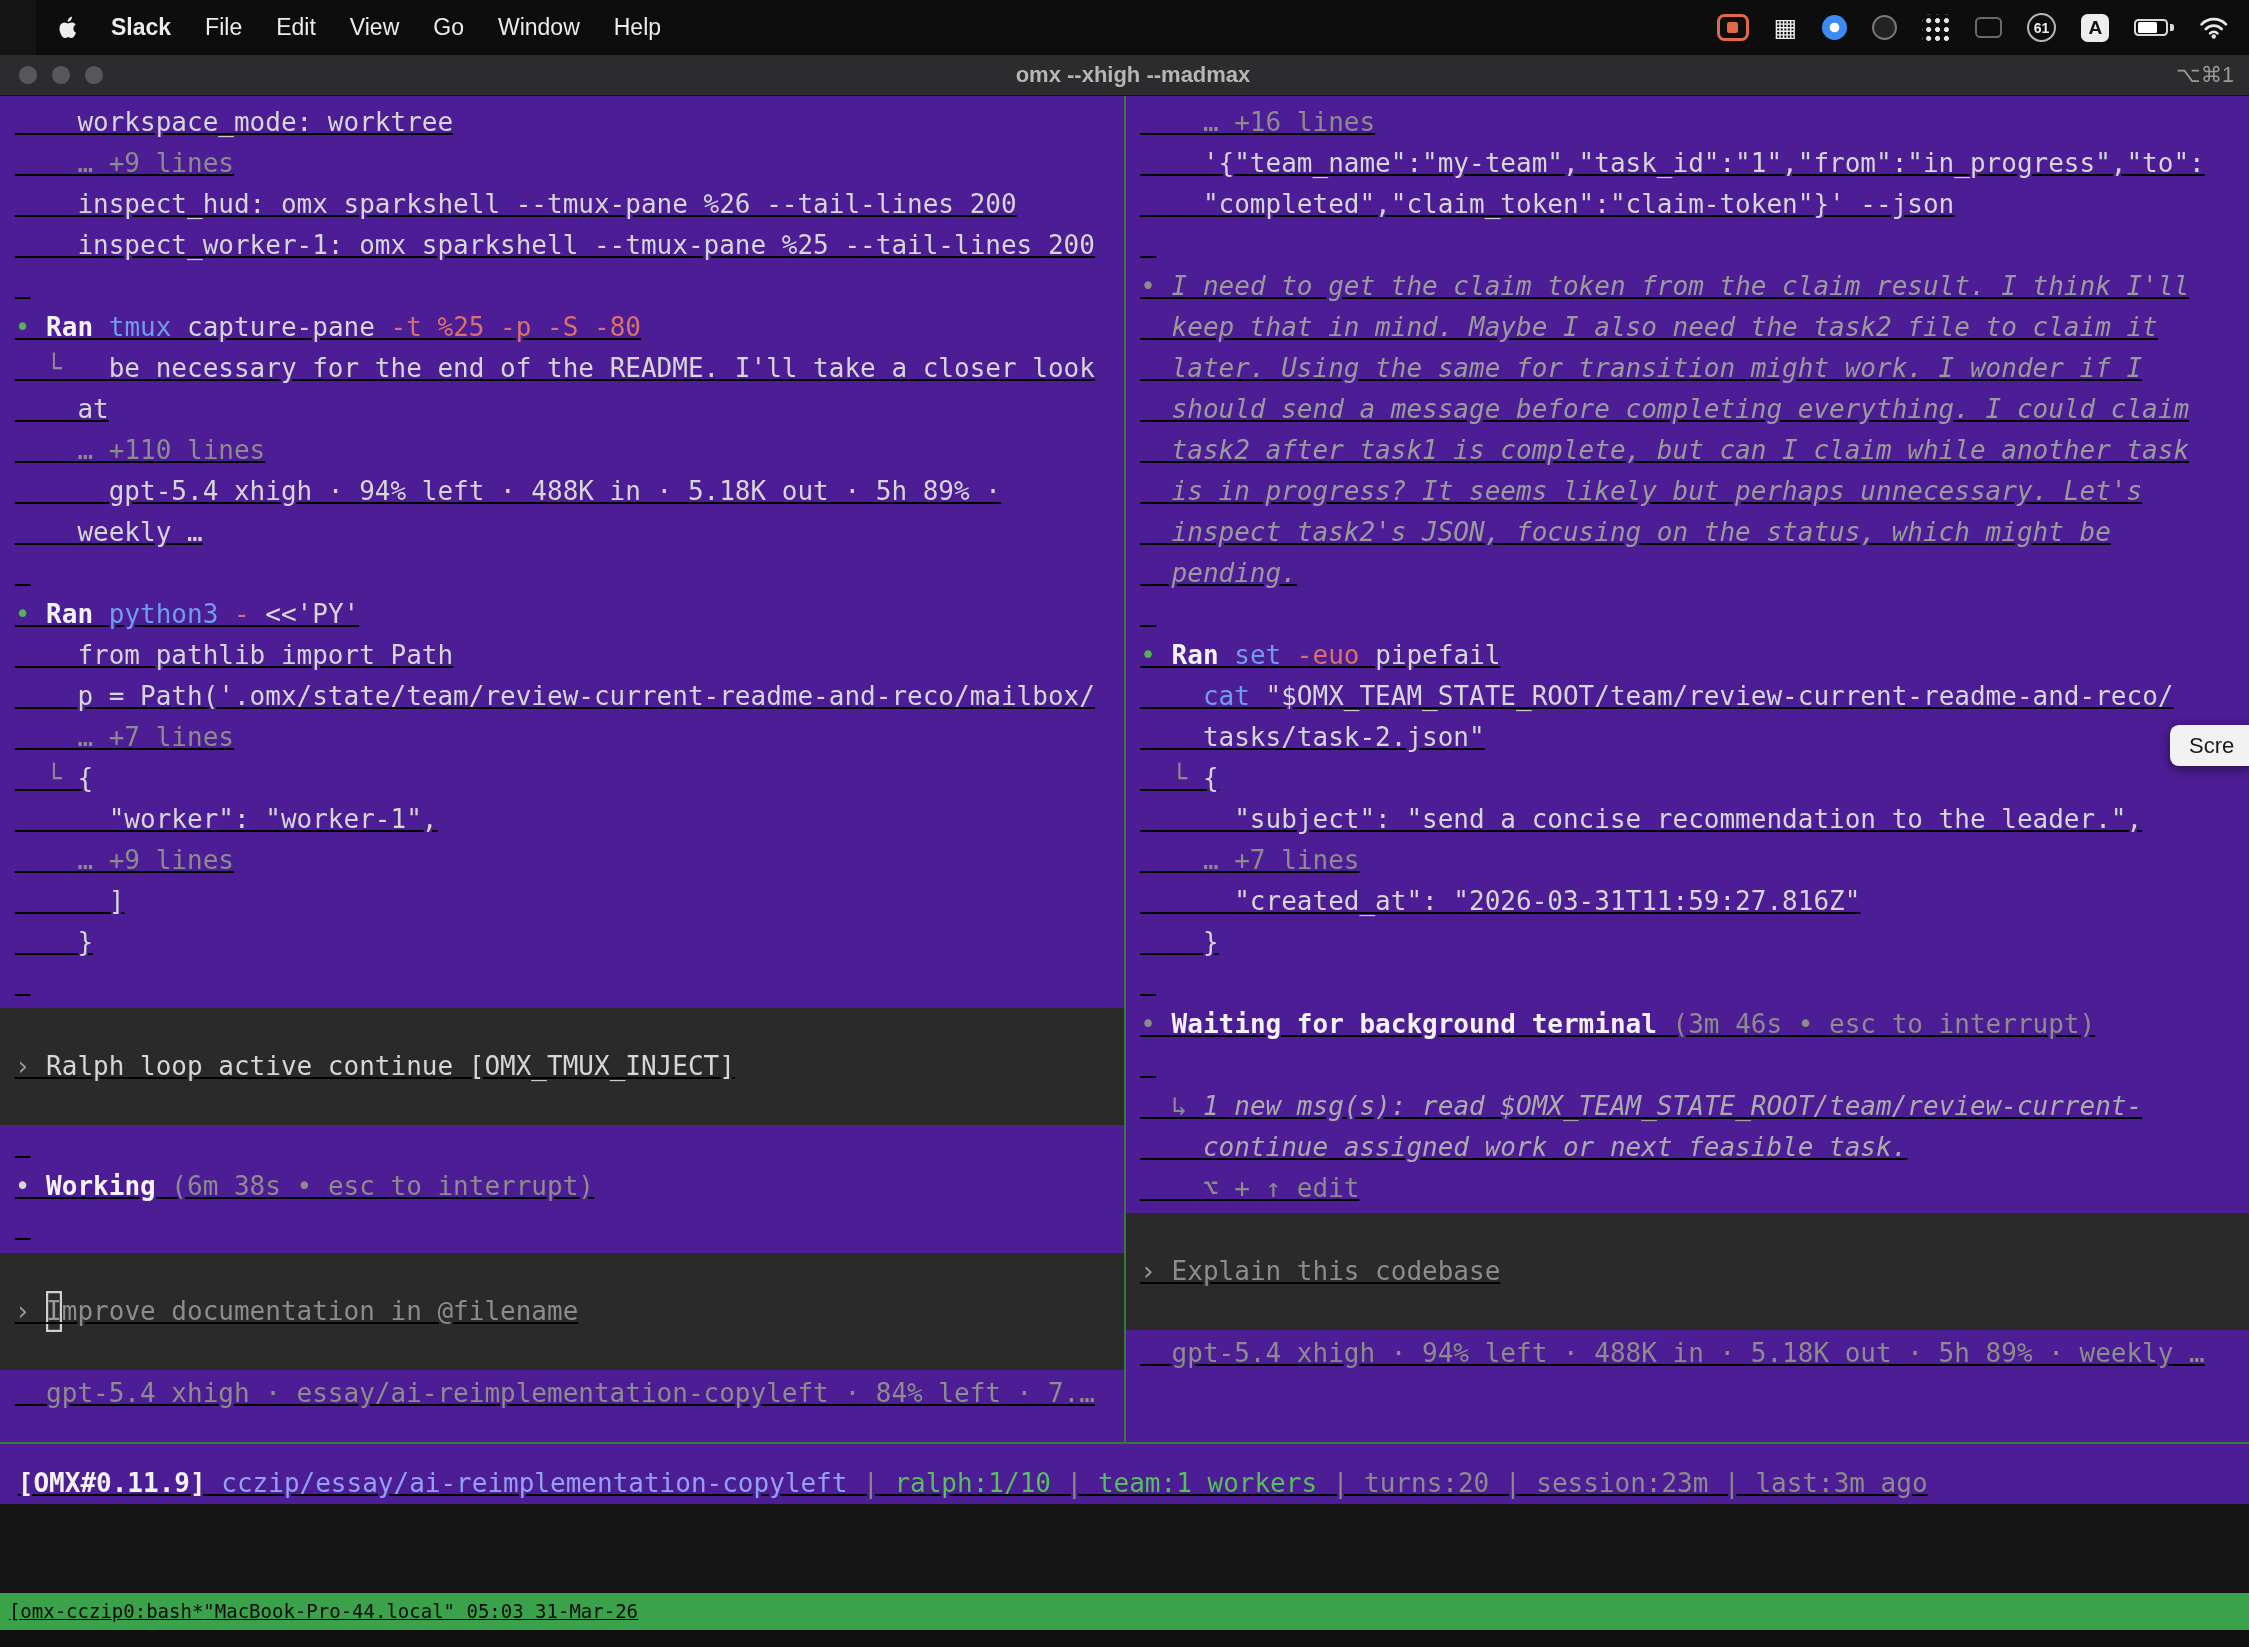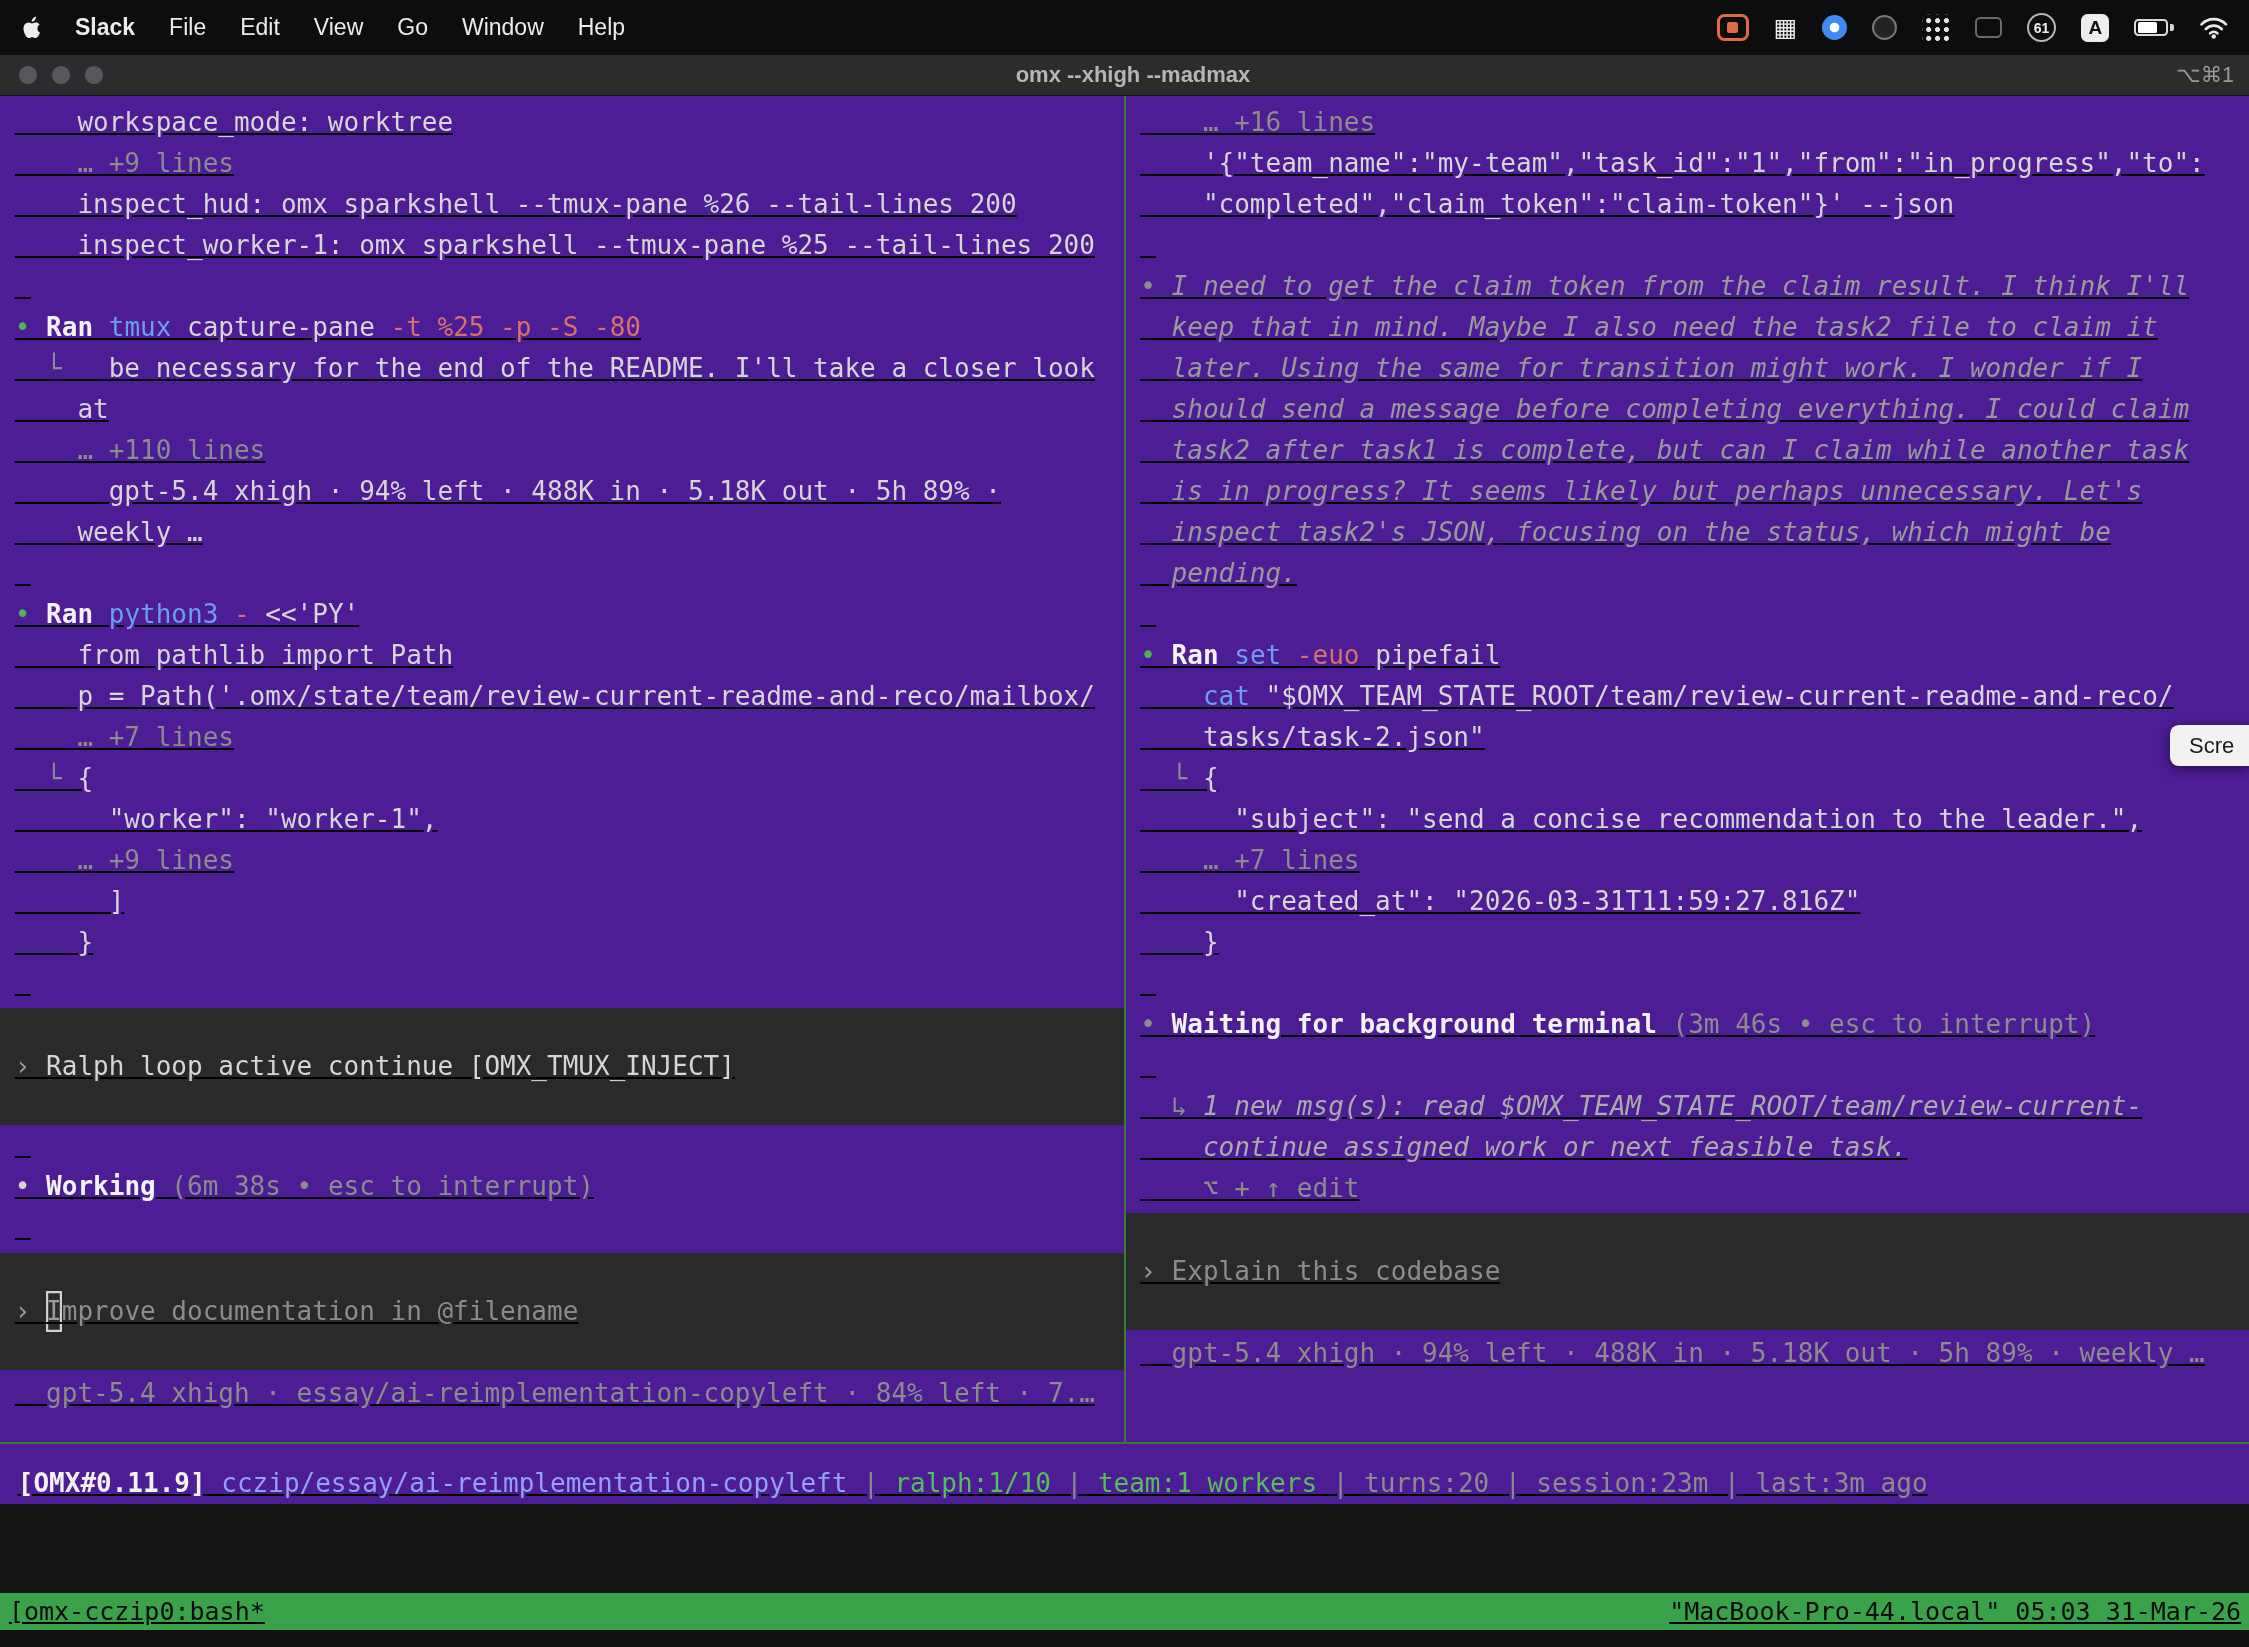--- a/index.html
+++ b/index.html
@@ -1,21 +1,21 @@
 <!DOCTYPE html>
 <html style="font-size:11.8px"><head>
 <meta charset="utf-8">
 <style>
   * { margin:0; padding:0; box-sizing:border-box; }
   html,body { width:2250px; height:1648px; background:#000; overflow:hidden; }
   body { font-family:"Liberation Sans", sans-serif; }
   .screen { position:relative; width:2250px; height:1648px; display:flex; flex-direction:column; background:#151515; }
 
   
-  .menubar { height:55px; background:#0d0d0d; color:#ececec; display:flex; align-items:center; padding:0 22px; font-size:23px; flex:0 0 auto; }
+  .menubar { height:55px; background:#0d0d0d; color:#ececec; display:flex; align-items:center; padding:0 22px; font-size:23px; flex:0 0 auto;margin-left:36px; }
   .mb-left { display:flex; align-items:center; gap:34px; }
   .mb-app { font-weight:bold; }
   .mb-item { font-weight:normal; }
   .mb-right { margin-left:auto; display:flex; align-items:center; gap:25px; }
   .ic { display:flex; align-items:center; justify-content:center; height:32px; color:#ededed; }
   .rec { width:32px; height:26.6px; border:3px solid #e06a45; border-radius:7.4px; }
   .rec i { display:block; width:10.3px; height:10.3px; background:#e06a45; border-radius:2.2px; }
   .gridic { font-size:25px; }
   .blueic { width:25px; height:25px; border-radius:50%; background:radial-gradient(circle at 50% 50%, #ffffff 0 4.4px, #3d8bf0 5.2px); }
   .darkic { width:25px; height:25px; border-radius:50%; background:#232325; border:2.2px solid #787878; }
@@ -54,21 +54,21 @@
   .s-it  { color:#9a9a9a; font-style:italic; }
   .s-itl { color:#ababab; font-style:italic; }
   .s-chev{ color:#9a9a9a; }
   .s-path{ color:#94a0f2; }
   .s-grn { color:#57bf5a; }
   .s-cur { color:#9a9a9a; box-shadow:inset 0 0 0 2.2px #cfcfcf; }
 
   .hud { padding:19px 11.8px 0 11.8px; white-space:pre; flex:0 0 auto;margin-left:6px; }
   .hud .tline { padding:0; }
   .filler { flex:1; background:#161616; }
-  .tmuxbar { height:37px; background:#3aa24a; color:#0b0b0b; display:flex; justify-content:space-between; align-items:center; padding:0 8.9px; font-size:25px; font-family:"DejaVu Sans Mono","DejaVu Sans",monospace; flex:0 0 auto; white-space:pre; }
+  .tmuxbar { height:37px; background:#3aa24a; color:#0b0b0b; display:flex; align-items:center; padding:0 8.9px; font-size:19px; font-family:"DejaVu Sans Mono","DejaVu Sans",monospace; flex:0 0 auto; white-space:pre; }
   .strip { height:17.7px; background:#111; flex:0 0 auto; }
 
   
   .scre { position:absolute; top:725px; right:0; width:80px; height:41px; background:#f2f2f2; color:#1a1a1a; font-size:22px; display:flex; align-items:center; padding-left:19px; border-radius:8.9px 0 0 8.9px; box-shadow:0 3px 10.3px rgba(0,0,0,.5); overflow:hidden; white-space:nowrap; z-index:10; }
 </style>
 </head>
 <body>
 
 <div class="screen">
 

